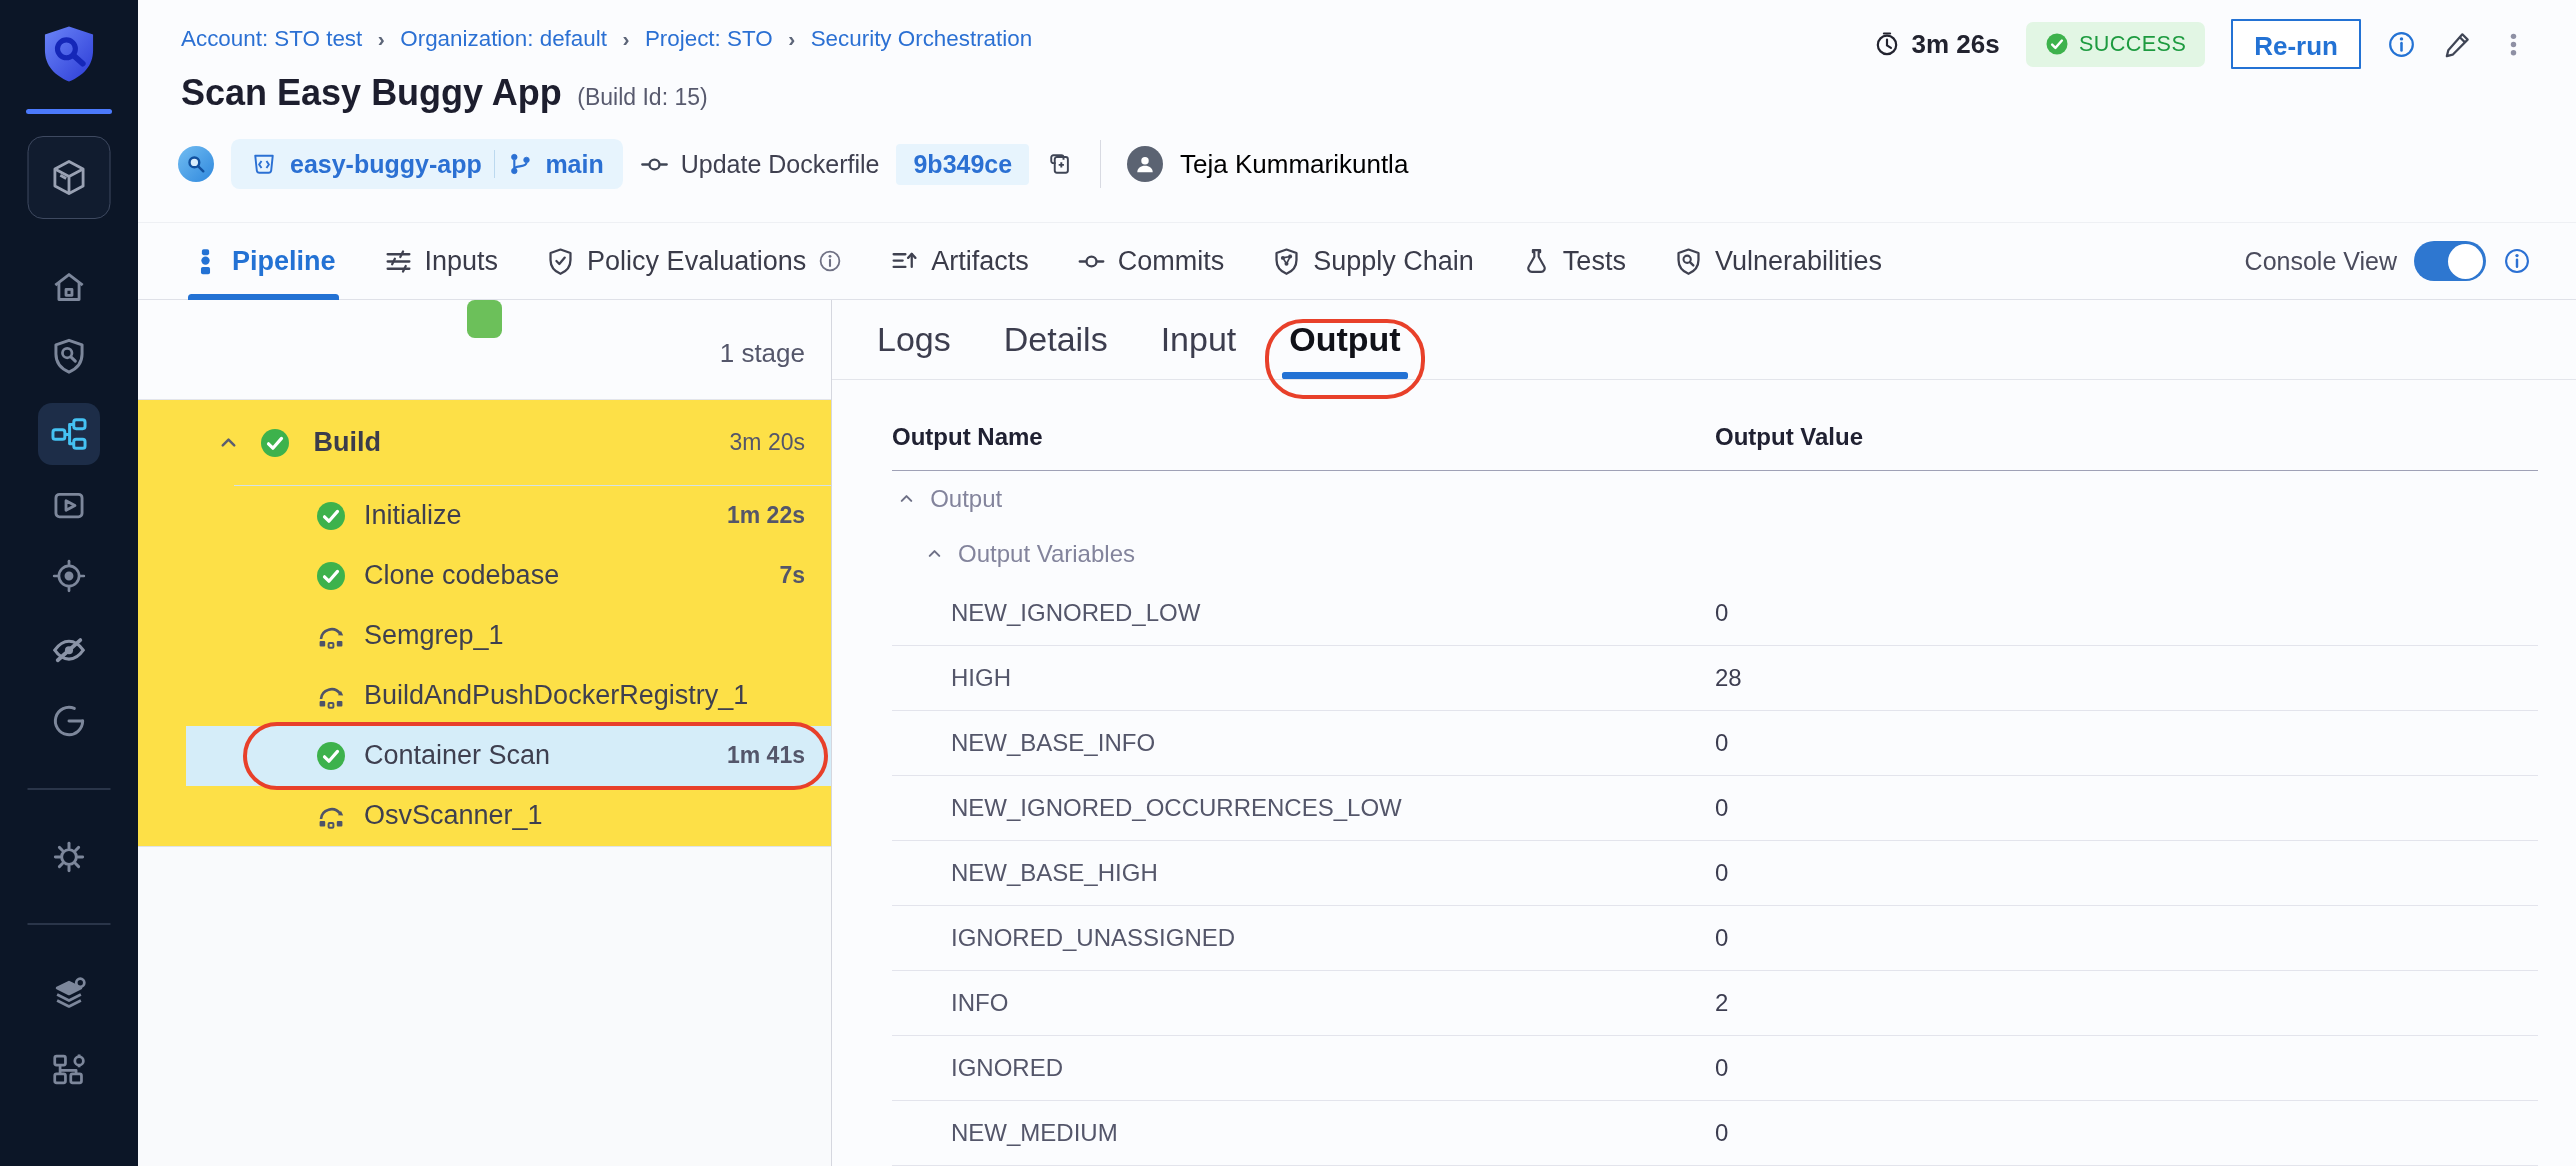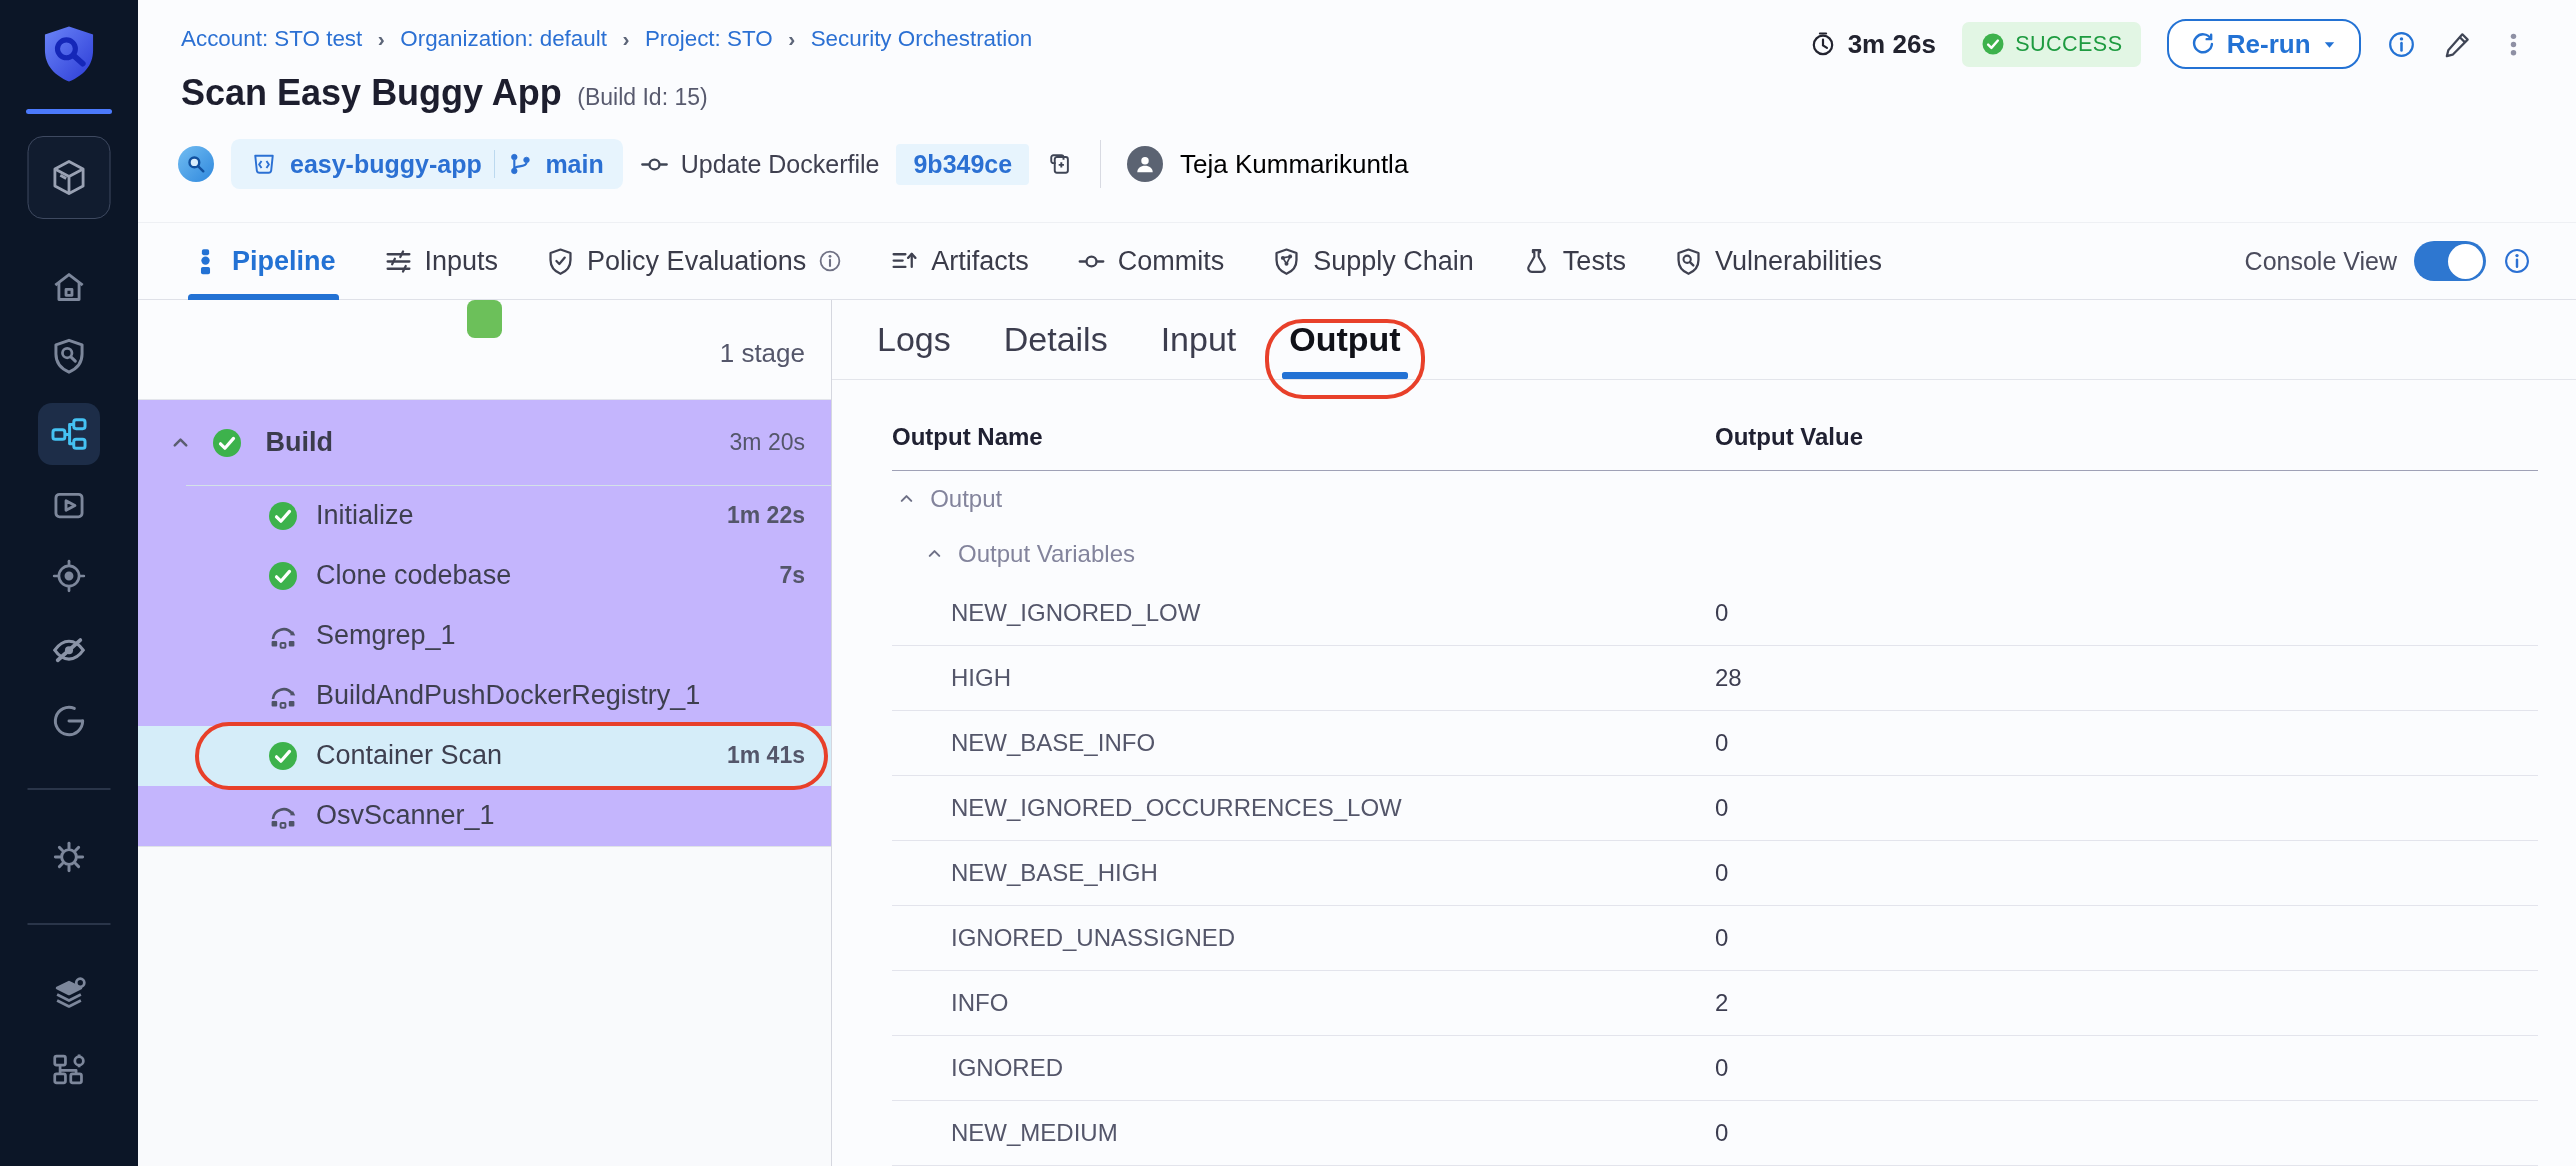--- a/index.html
+++ b/index.html
@@ -24,21 +24,21 @@
   .main { flex:1; display:flex; flex-direction:column; background:#fbfcfe; min-width:0; }
 
   .header { position:relative; height:222px; }
   .crumbs { position:absolute; left:43px; top:26px; display:flex; align-items:center; gap:15.5px; font-size:22.4px; }
   .crumb { color:#2b70d3; cursor:pointer; }
   .crumb-sep { color:#5c6578; font-size:21px; font-weight:bold; }
   .hright { position:absolute; right:48px; top:19px; display:flex; align-items:center; gap:26px; }
   .clockgrp { display:flex; align-items:center; gap:10.4px; font-size:26px; font-weight:600; color:#22232f; }
   .badge { display:flex; align-items:center; gap:10.4px; background:#e2f6e4; border-radius:7px; height:45px; padding:0 19px; }
   .badge .txt { font-size:21.6px; font-weight:normal; letter-spacing:0.4px; color:#1e9b40; }
-  .rerun { display:flex; align-items:center; gap:10.4px; height:50px; padding:0 21px; border:2.2px solid #2372d4; border-radius:19px; background:#fff; color:#2372d4; font-size:26px; font-weight:bold; cursor:pointer; }
+  .rerun { display:flex; align-items:center; gap:10.4px; height:50px; padding:0 21px; border:2.2px solid #2372d4; border-radius:1px; background:#fff; color:#2372d4; font-size:26px; font-weight:bold; cursor:pointer;flex-direction:column; }
   .titlerow { position:absolute; left:43px; top:72px; display:flex; align-items:baseline; gap:15.5px; }
   .title { font-size:36px; font-weight:bold; color:#1d1e2e; }
   .buildid { font-size:23px; color:#585a6e; }
   .metarow { position:absolute; left:40px; top:138px; height:52px; display:flex; align-items:center; gap:17px; }
   .pill { display:flex; align-items:center; gap:12px; background:#e7f4fd; border-radius:8.6px; height:50px; padding:0 19px; color:#2b70d3; font-size:25px; font-weight:600; }
   .pill-sep { width:1.7px; height:28px; background:#bcd9ef; }
   .shapill { background:#e7f4fd; border-radius:4px; height:41px; padding:0 17px; display:flex; align-items:center; color:#2b70d3; font-size:25px; font-weight:600; cursor:pointer; }
   .commitmsg { display:flex; align-items:center; gap:12px; color:#3f4050; font-size:25px; }
   .vsep { width:1.7px; height:48px; background:#d8dae2; margin:0 8.6px; }
   .avatar { width:36px; height:36px; border-radius:50%; background:#5b6372; display:flex; align-items:center; justify-content:center; }
@@ -55,21 +55,21 @@
   .consolelbl { font-size:25px; color:#4a4b5c; }
   .switch { position:relative; width:72px; height:40px; border-radius:20px; background:#2e77d0; cursor:pointer; }
   .switch .knob { position:absolute; right:2.6px; top:2.6px; width:35px; height:35px; border-radius:50%; background:#fff; }
 
   
   .content { flex:1; display:flex; min-height:0; }
   .stages { width:694px; flex:0 0 694px; border-right:1.7px solid #d5d7df; display:flex; flex-direction:column; background:#fbfcfe; }
   .stagehead { height:100px; display:flex; align-items:center; padding:0 26px; border-bottom:0.9px solid #e3e5eb;flex-direction:column; }
   .gsquare { width:35px; height:38px; border-radius:7.8px; background:#6cc05a; }
   .stagecount { margin-left:auto; font-size:26px; color:#54566a; }
-  .stagelist { background:#c4b5fd; border-bottom:0.9px solid #dfe3e8; }
+  .stagelist { background:#fde047; border-bottom:0.9px solid #dfe3e8;padding-left:48px; }
   .buildrow { height:85px; display:flex; align-items:center; padding:0 26px 0 31px; gap:19px; cursor:pointer; }
   .buildrow .bname { font-size:27px; font-weight:600; color:#3b3c4c; margin-left:3.5px; }
   .bdur { margin-left:auto; font-size:23px; color:#54566a; }
   .builddiv { height:0.9px; background:#d3e2e7; margin-left:48px; }
   .step { position:relative; height:60px; display:flex; align-items:center; padding:0 26px 0 129px; gap:17px; cursor:pointer; }
   .step .sname { font-size:27px; color:#3e3f4f; }
   .step .sdur { margin-left:auto; font-size:23px; color:#54566a;font-weight:bold; }
   .step.sel { background:#d5edf9; }
   .oval { position:absolute; left:57px; right:3.5px; top:-4.3px; bottom:-4.3px; border:4.3px solid #e8402a; border-radius:35px; pointer-events:none; }
   .stagerest { flex:1; background:#f9fafc; }

